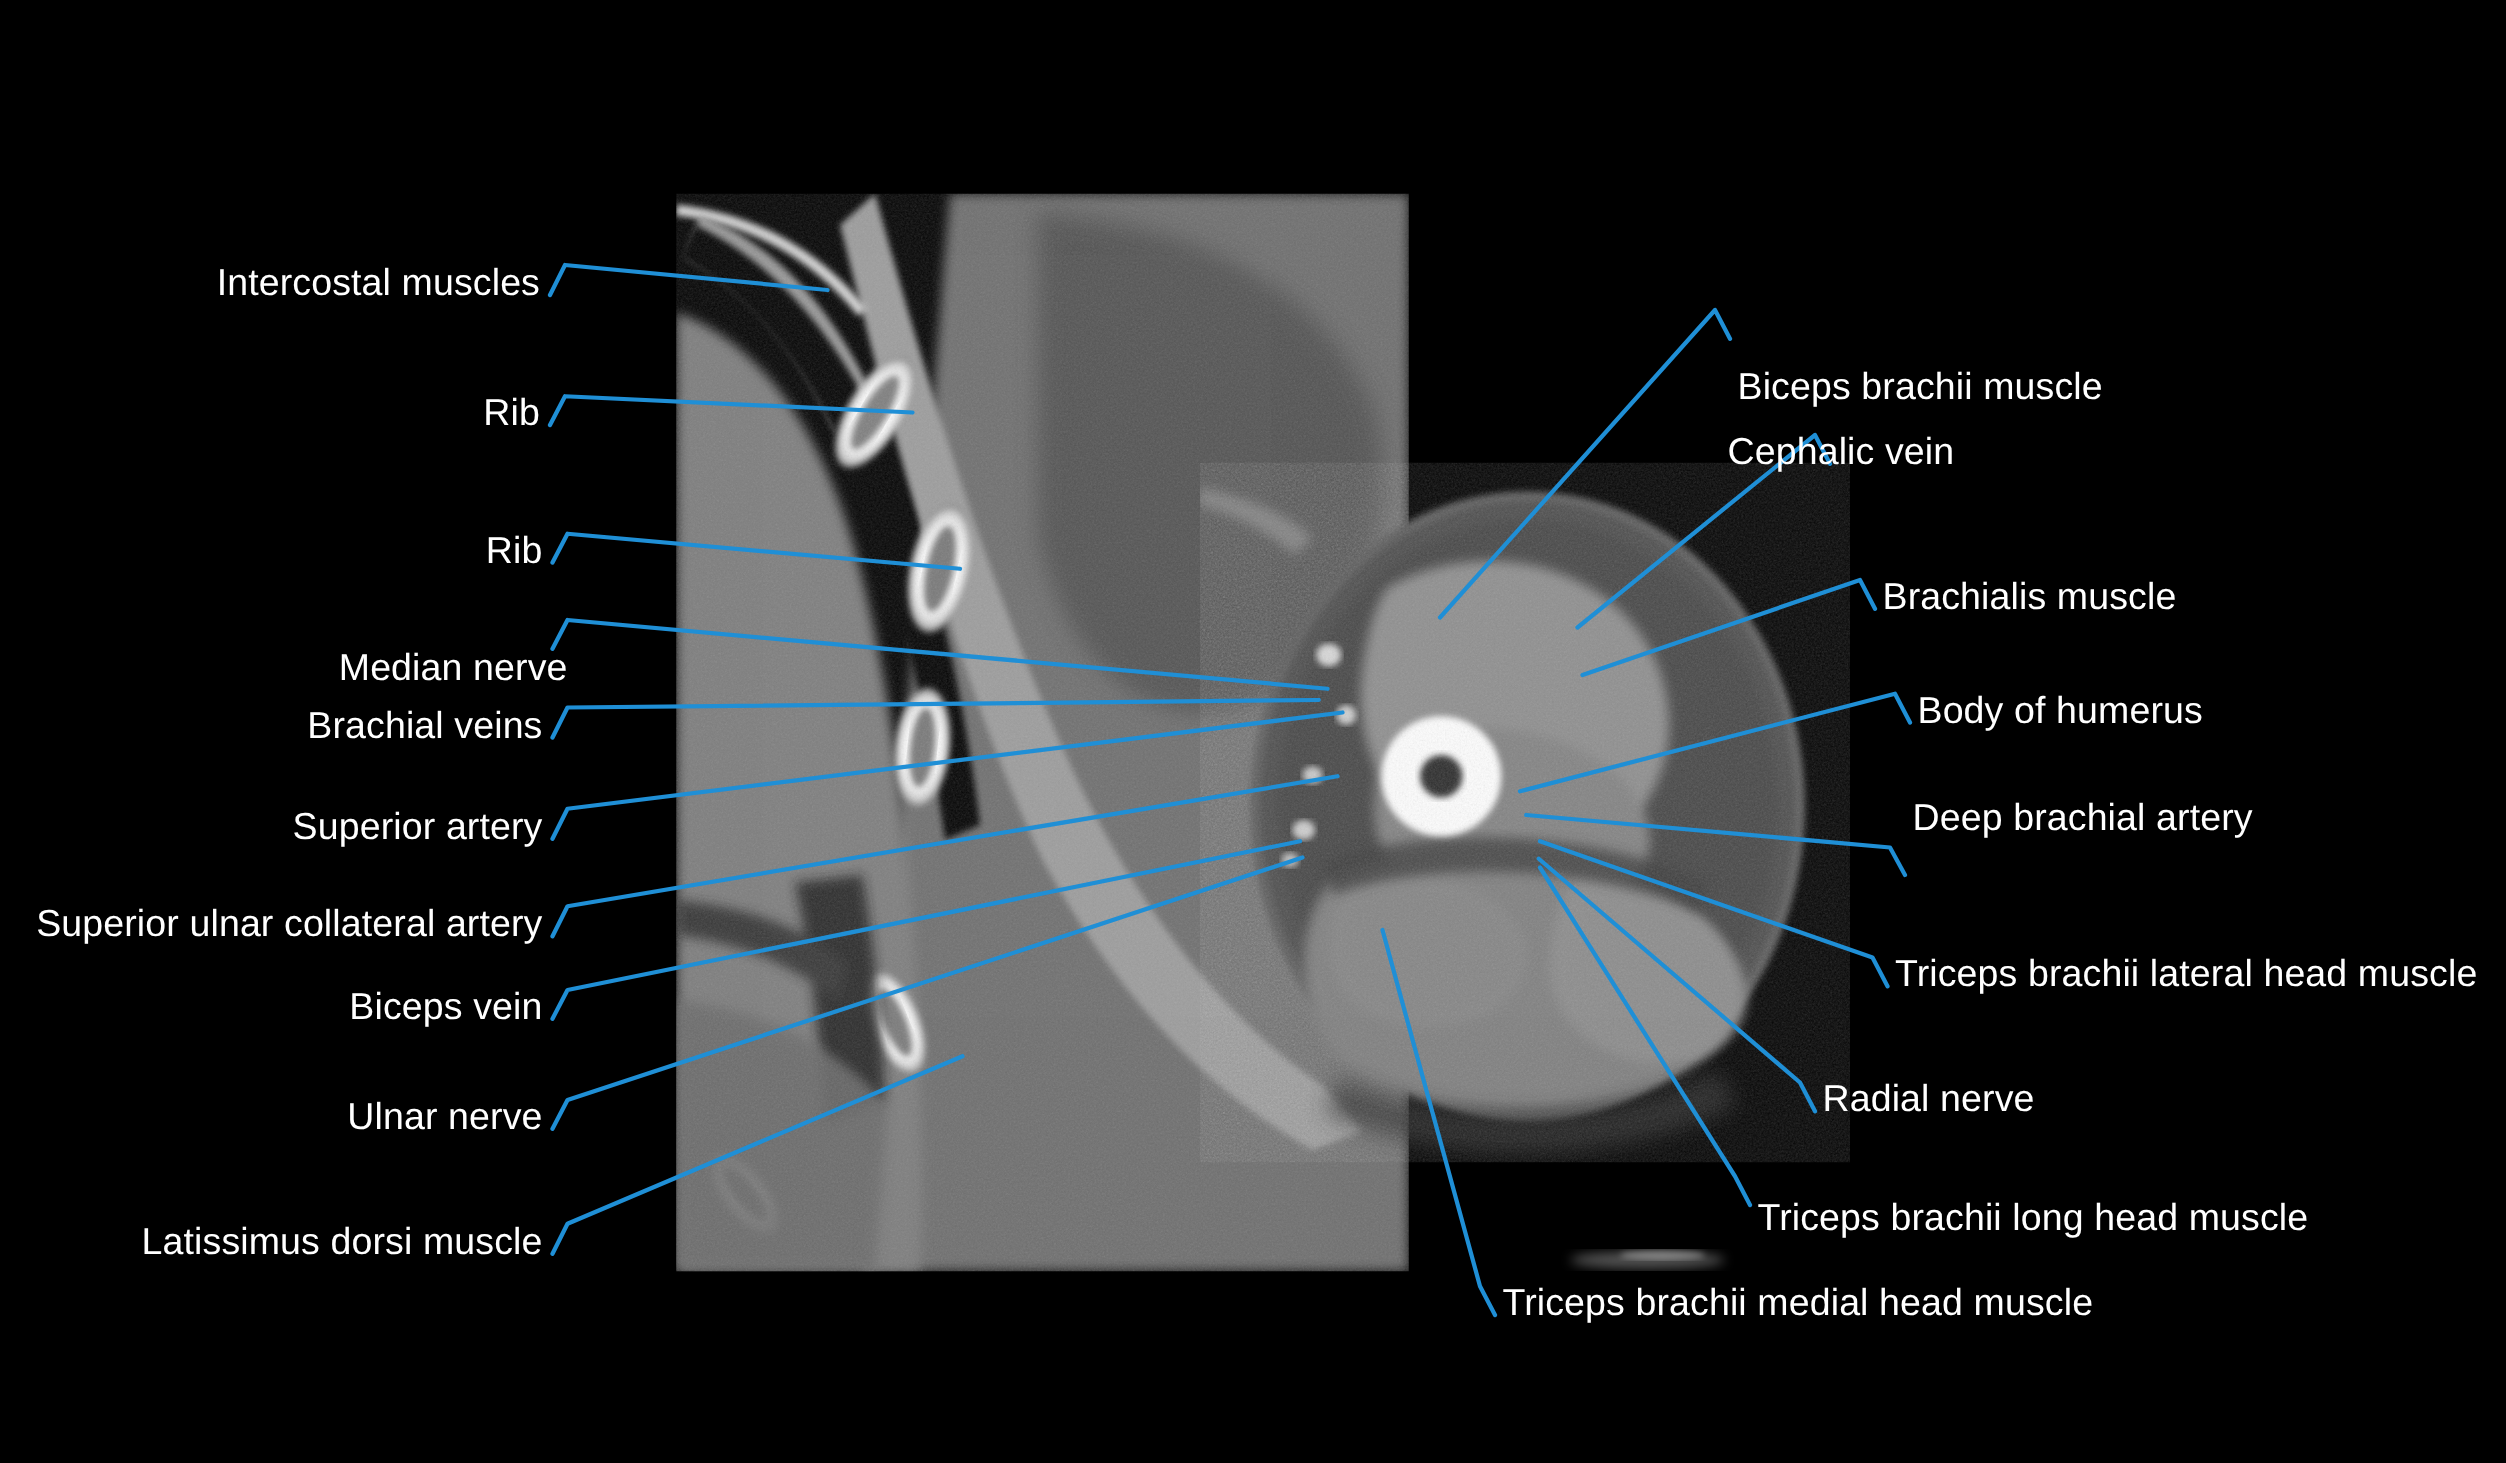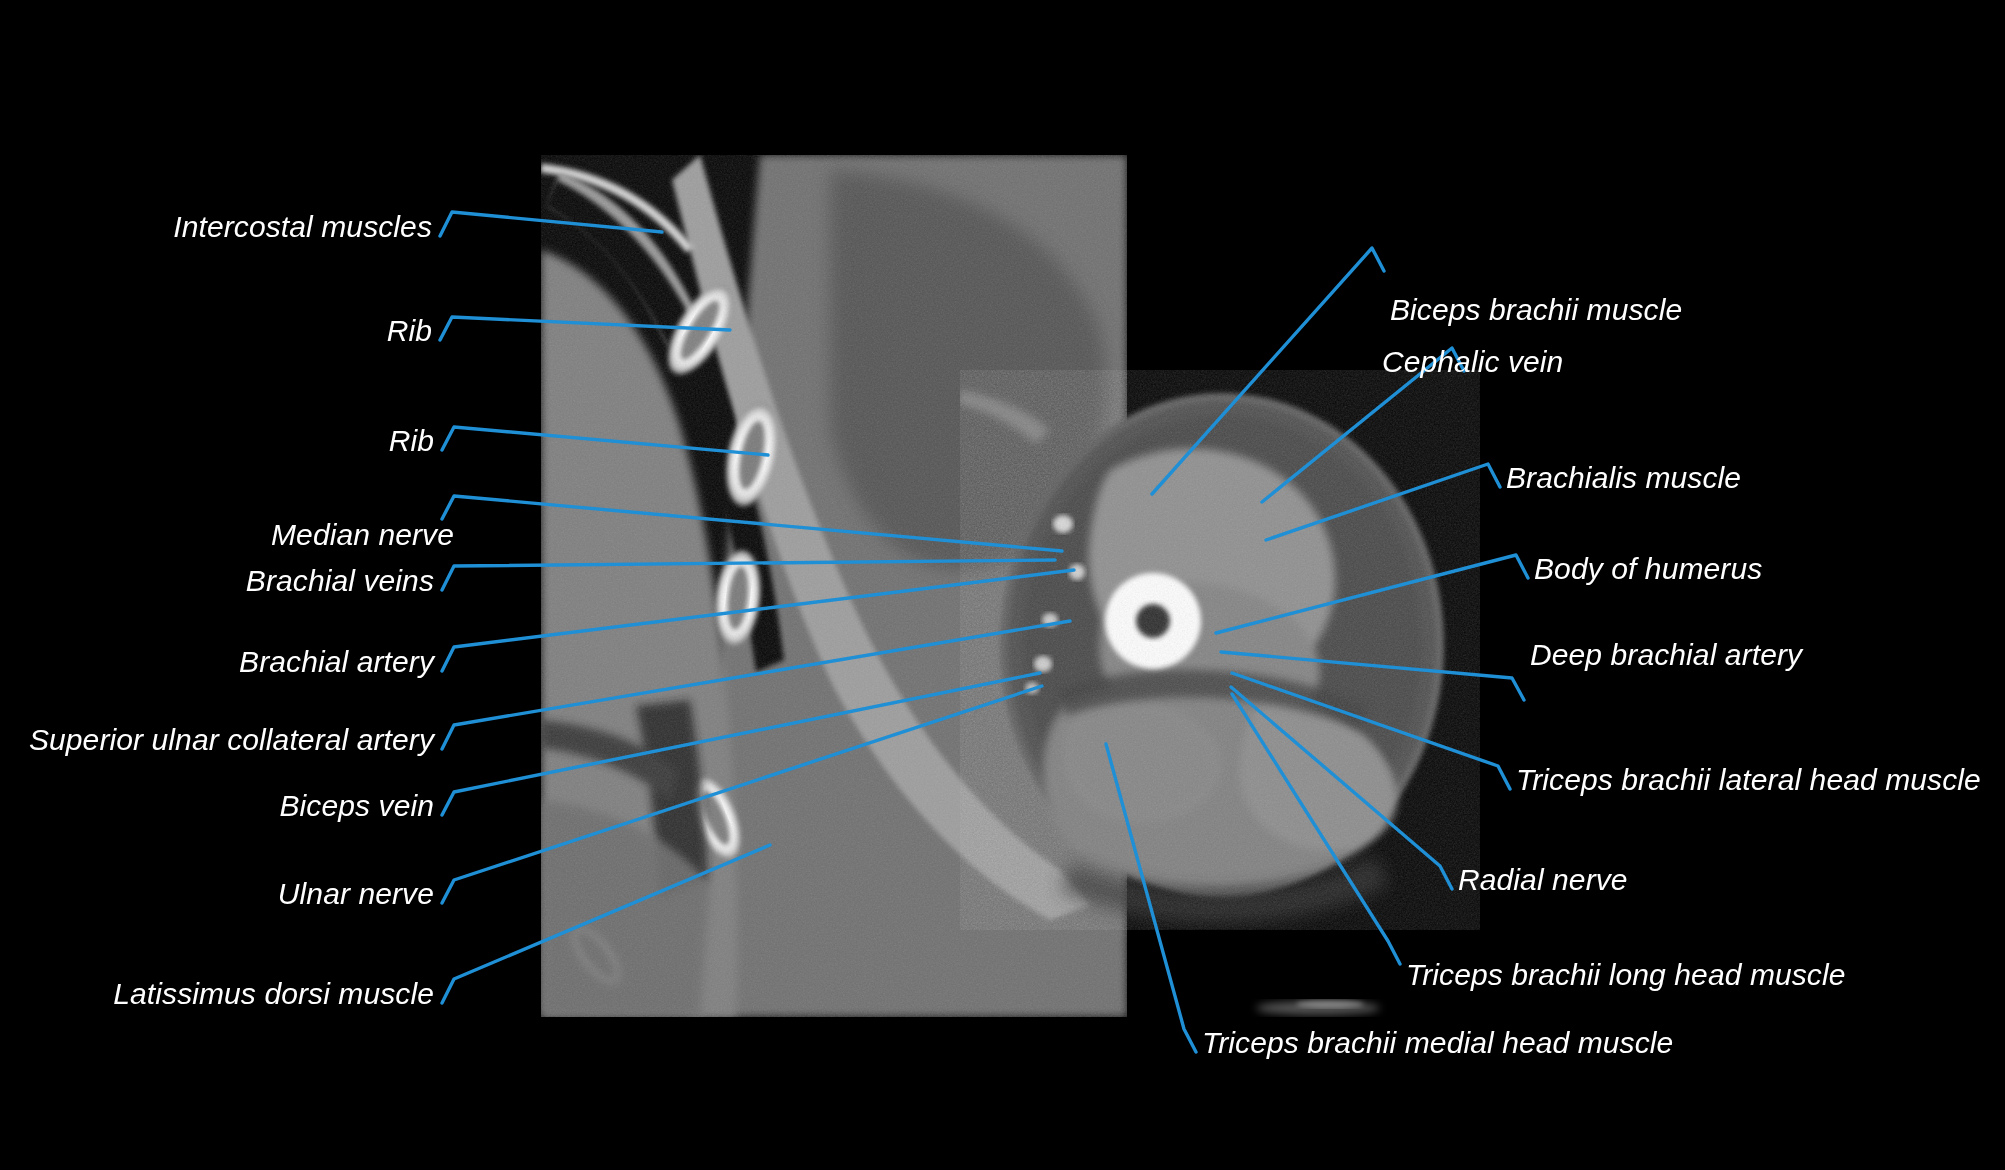--- a/index.html
+++ b/index.html
@@ -10,21 +10,20 @@
   }
   body {
     font-family: "Liberation Sans", sans-serif;
   }
   #figure {
     position: relative;
     width: 2005px;
     height: 1170px;
     background: #000000;
     overflow: hidden;
-    font-style: italic;
   }
   #scene {
     position: absolute;
     left: 0;
     top: 0;
     width: 2005px;
     height: 1170px;
   }
   .label-text {
     position: absolute;
@@ -269,21 +268,21 @@
         <polyline points="1196,1052 1184,1029 1106,744" fill="none" stroke="#1f8fd6" stroke-width="3.4" stroke-linecap="round" stroke-linejoin="round"></polyline>
       </g>
   </svg>
 
   <div id="labels-left">
       <div class="label-text label-left" style="top: 212px; left: 0px; width: 432px;">Intercostal muscles</div>
       <div class="label-text label-left" style="top: 316px; left: 0px; width: 432px;">Rib</div>
       <div class="label-text label-left" style="top: 426px; left: 0px; width: 434px;">Rib</div>
       <div class="label-text label-left" style="top: 520px; left: 0px; width: 434px; padding-left: 20px;">Median nerve</div>
       <div class="label-text label-left" style="top: 566px; left: 0px; width: 434px;">Brachial veins</div>
-      <div class="label-text label-left" style="top: 647px; left: 0px; width: 434px;">Brachial artery</div>
+      <div class="label-text label-left" style="top: 647px; left: 0px; width: 434px;">Superior artery</div>
       <div class="label-text label-left" style="top: 725px; left: 0px; width: 434px;">Superior ulnar collateral artery</div>
       <div class="label-text label-left" style="top: 791px; left: 0px; width: 434px;">Biceps vein</div>
       <div class="label-text label-left" style="top: 879px; left: 0px; width: 434px;">Ulnar nerve</div>
       <div class="label-text label-left" style="top: 979px; left: 0px; width: 434px;">Latissimus dorsi muscle</div>
     </div>
   <div id="labels-right">
       <div class="label-text label-right" style="top: 247px; left: 1390px; margin-top: 48px;">Biceps brachii muscle</div>
       <div class="label-text label-right" style="top: 347px; left: 1382px;">Cephalic vein</div>
       <div class="label-text label-right" style="top: 463px; left: 1506px;">Brachialis muscle</div>
       <div class="label-text label-right" style="top: 554px; left: 1534px;">Body of humerus</div>

